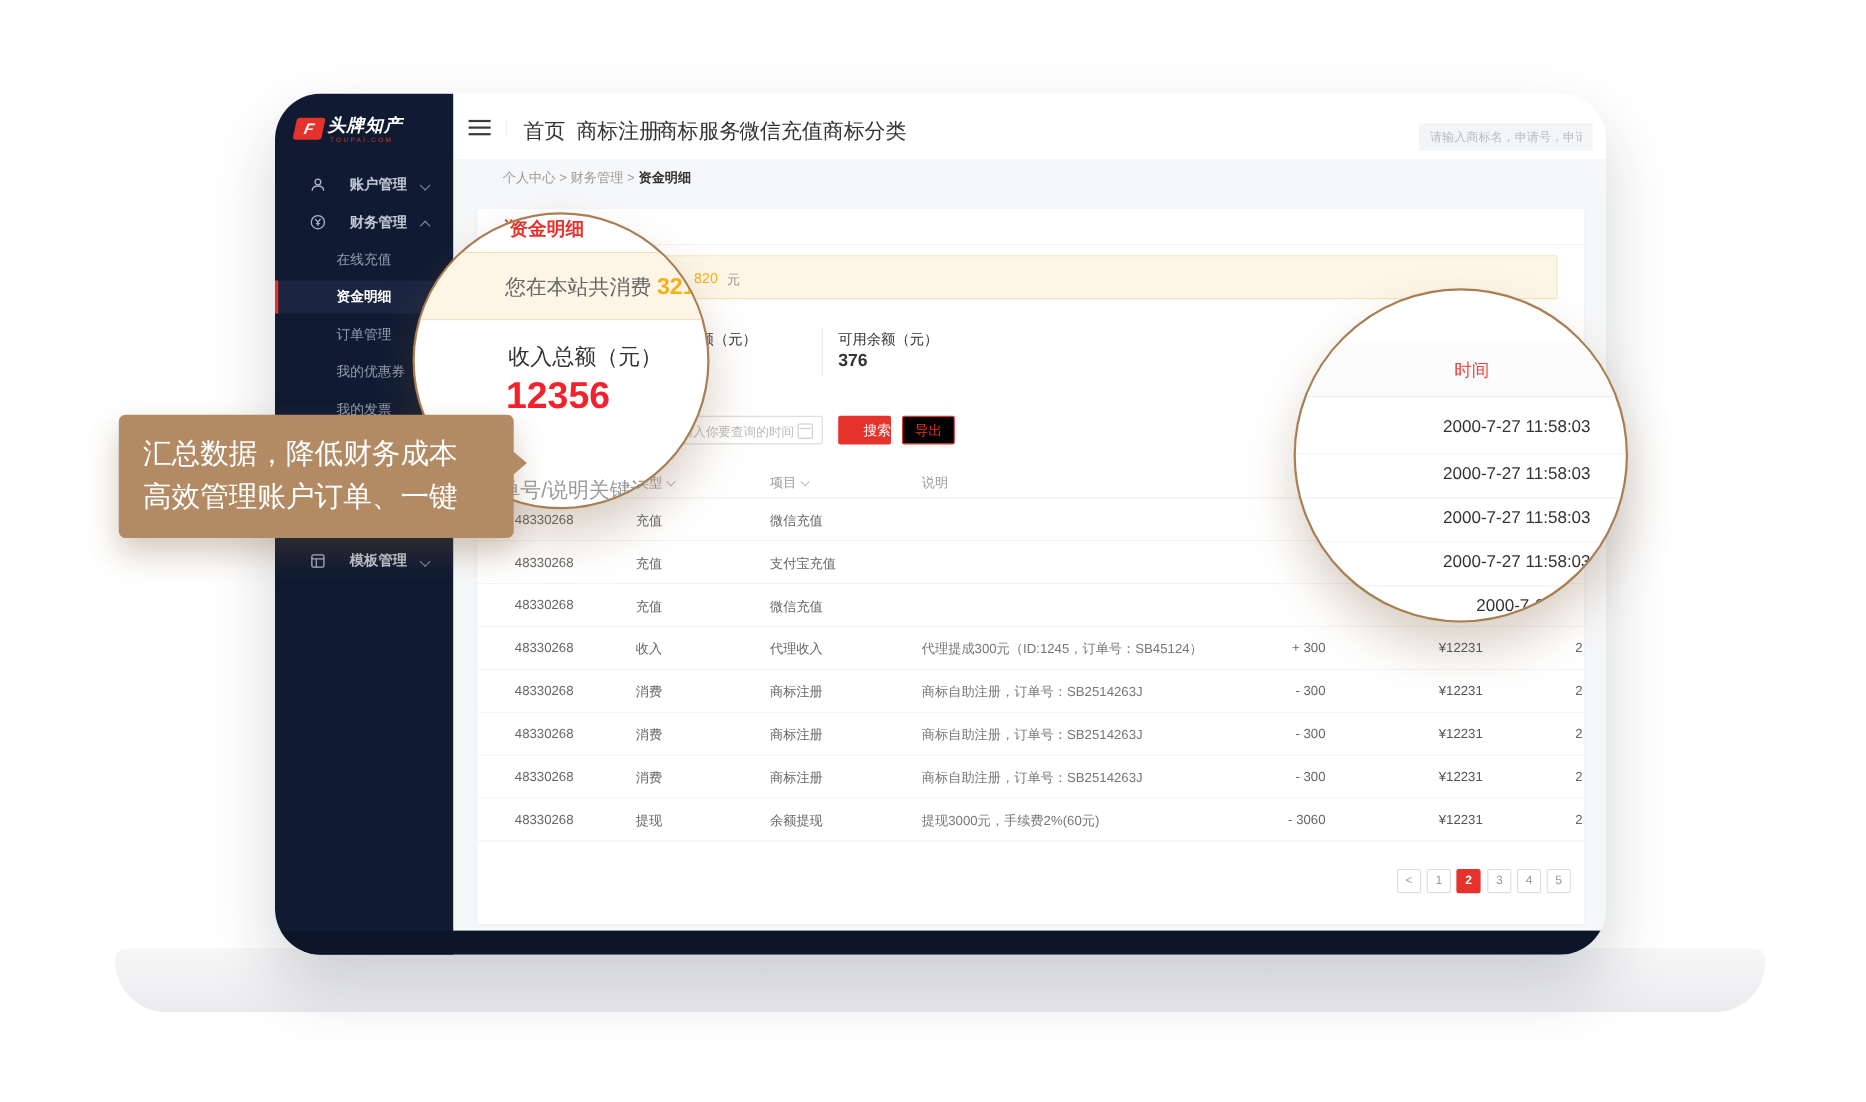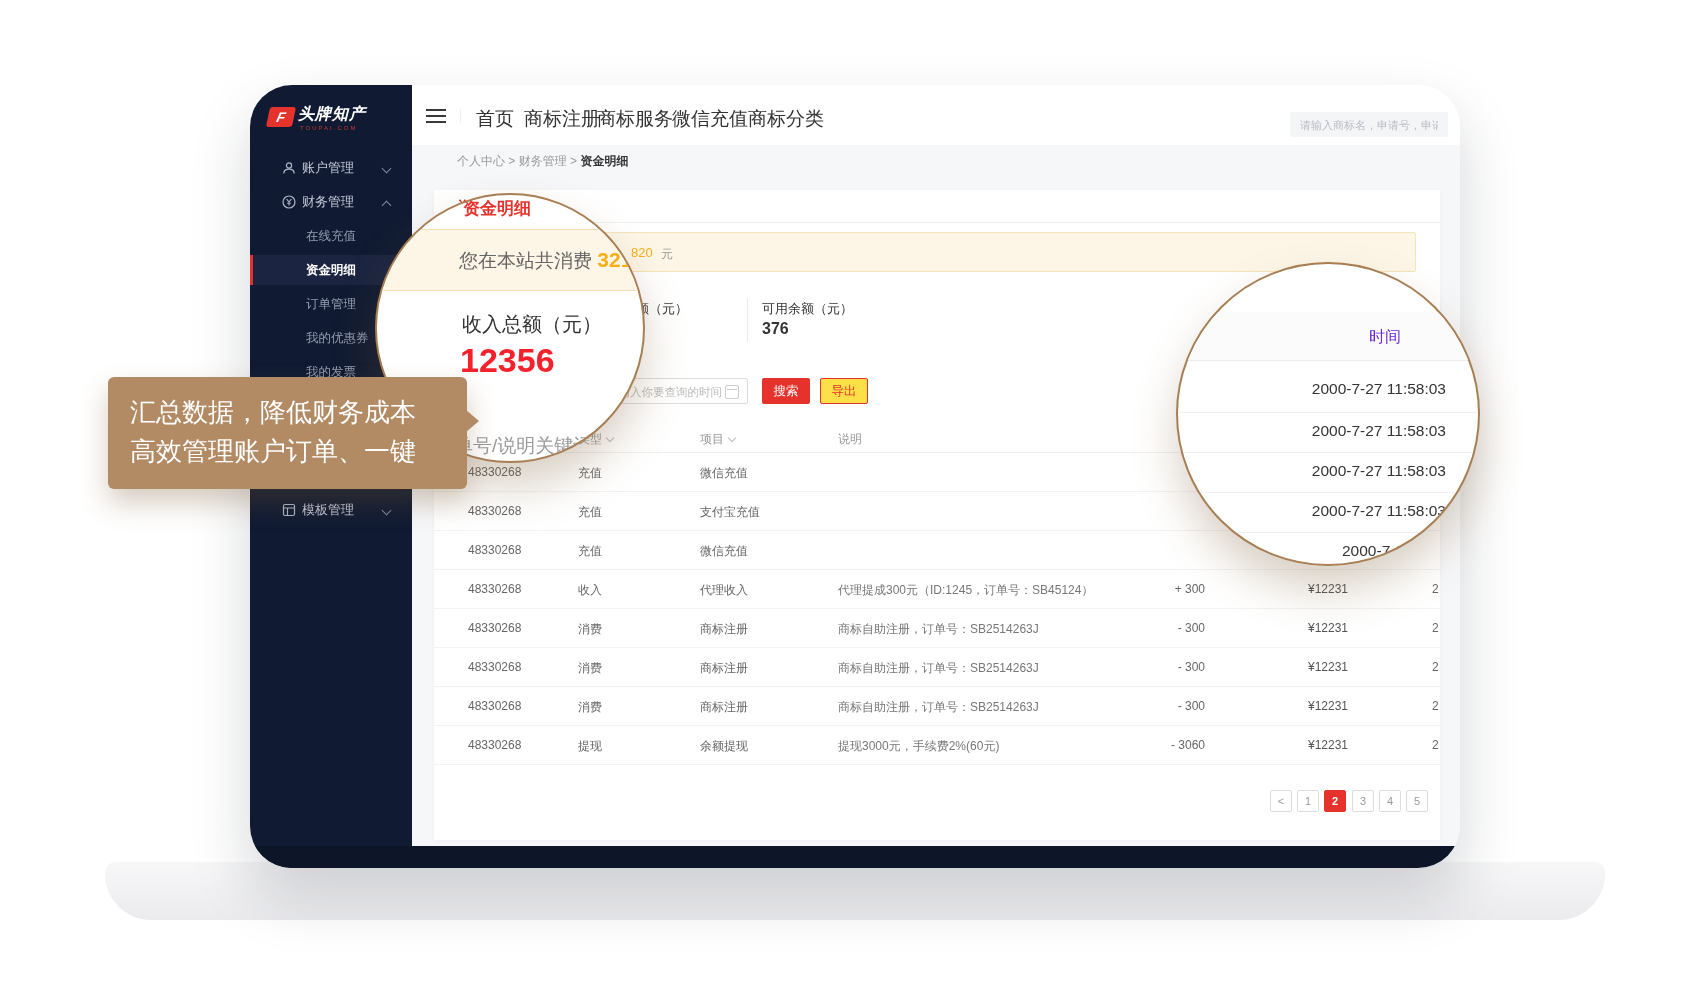--- a/index.html
+++ b/index.html
@@ -17,21 +17,21 @@
   .bezel{position:absolute;left:0;right:0;bottom:0;height:22px;background:#0d1629;}
 
   
   .sidebar{position:absolute;left:0;top:0;bottom:0;width:162px;background:#101b33;}
   .logo-mark{position:absolute;left:18px;top:22px;width:26px;height:20px;background:#e5322d;
              border-radius:3px;transform:skewX(-12deg);color:#fff;font-weight:bold;font-style:italic;
              font-size:14px;line-height:20px;text-align:center;}
   .logo-title{position:absolute;left:48px;top:19px;color:#fff;font-size:16px;font-weight:bold;font-style:italic;letter-spacing:1px;}
   .logo-sub{position:absolute;left:50px;top:40px;color:#c0392b;font-size:6px;letter-spacing:2px;}
   .side-item{position:absolute;left:0;width:162px;height:30px;line-height:30px;color:#c2c8d6;font-size:13px;}
-  .side-item .lbl{position:absolute;left:52px;}
+  .side-item .lbl{position:absolute;left:68px;font-weight:bold;}
   .side-sub{position:absolute;left:0;width:162px;height:30px;line-height:30px;color:#959db0;font-size:12.5px;}
   .side-sub .lbl{position:absolute;left:56px;}
   .side-sub.active{background:#1b2541;color:#fff;font-weight:bold;}
   .redbar{position:absolute;left:0;top:0;width:3px;height:30px;background:#e5322d;}
   .side-icon{position:absolute;left:32px;top:8px;width:14px;height:14px;}
   .chev{position:absolute;right:22px;top:12px;width:6px;height:6px;border-right:1.5px solid #7e879c;border-bottom:1.5px solid #7e879c;}
   .chev.down{transform:rotate(45deg);}
   .chev.up{transform:rotate(-135deg);top:15px;}
 
   
@@ -60,22 +60,22 @@
   .banner .unit{position:absolute;left:202px;top:13px;font-size:12px;color:#999;}
   .stat-label{font-size:13px;color:#333;}
   .stat-value-red{font-size:26px;font-weight:bold;color:#f5222d;}
   .stat-value{font-size:16px;font-weight:bold;color:#333;}
   .vdiv{position:absolute;left:313px;top:108px;width:1px;height:44px;background:#ececec;}
   .date-input{position:absolute;left:162px;top:188px;width:152px;height:26px;border:1px solid #ddd;border-radius:2px;background:#fff;box-sizing:border-box;}
   .date-input .ph{position:absolute;left:10px;top:6px;font-size:11.5px;color:#bbb;}
   .cal{position:absolute;right:8px;top:6px;width:12px;height:12px;border:1px solid #ccc;border-radius:2px;}
   .cal:before{content:"";position:absolute;left:1px;right:1px;top:3px;height:1px;background:#ccc;}
   .btn-search{position:absolute;left:328px;top:188px;width:48px;height:26px;background:#e5322d;color:#fff;
-              font-size:12.5px;border:none;border-radius:2px;text-align:center;line-height:26px;}
-  .btn-export{position:absolute;left:386px;top:188px;width:48px;height:26px;background:#fde047;color:#e5322d;
+              font-size:12.5px;border:none;border-radius:2px;text-align:right;line-height:26px;}
+  .btn-export{position:absolute;left:386px;top:188px;width:48px;height:26px;background:#000000;color:#e5322d;
               font-size:12.5px;border:1px solid #e5322d;border-radius:2px;box-sizing:border-box;text-align:center;line-height:24px;}
 
   
   .thead{position:absolute;left:0;top:234px;width:100%;height:28px;border-bottom:1px solid #f0f0f0;font-size:12px;color:#999;}
   .thead span{position:absolute;top:7px;}
   .sort{display:inline-block;width:5px;height:5px;border-right:1px solid #bbb;border-bottom:1px solid #bbb;transform:rotate(45deg);margin-left:5px;vertical-align:2px;}
   .row{position:absolute;left:0;width:100%;height:39px;border-bottom:1px solid #f3f3f3;font-size:12px;color:#666;}
   .row span{position:absolute;top:13px;white-space:nowrap;}
   .c-order{left:34px;}  .c-type{left:144px;} .c-proj{left:266px;} .c-desc{left:404px;color:#777;}
   .c-amt{left:640px;width:131px;text-align:right;} .c-bal{left:774px;width:140px;text-align:right;color:#555;}
@@ -92,21 +92,21 @@
   .mag-left{left:375px;top:193px;width:266px;height:266px;}
   .mag-right{left:1176px;top:262px;width:300px;height:300px;}
   .m-band{position:absolute;left:0;top:34px;width:100%;height:60px;background:#fdf6e7;border-top:1px solid #f3e0b6;border-bottom:1px solid #f3e0b6;}
   .m-band .t{position:absolute;left:82px;top:18px;font-size:19px;color:#666;white-space:nowrap;}
   .m-band .t b{font-size:21px;color:#faad14;font-weight:bold;}
   .m-tab{position:absolute;left:86px;top:2px;font-size:17px;font-weight:bold;color:#e5322d;}
   .m-stat-label{position:absolute;left:85px;top:116px;font-size:20px;color:#333;}
   .m-stat-value{position:absolute;left:83px;top:146px;font-size:34px;font-weight:bold;color:#f5222d;}
   .m-colhead{position:absolute;left:58px;top:238px;font-size:19px;color:#999;white-space:nowrap;}
   .m-thead{position:absolute;left:0;top:48px;width:100%;height:48px;background:#fbfbfb;border-bottom:1px solid #ececec;}
-  .m-thead .t{position:absolute;left:144px;top:15px;font-size:16px;color:#6d28d9;margin-left:47px;}
+  .m-thead .t{position:absolute;left:144px;top:15px;font-size:16px;color:#ef4444;}
   .m-time{position:absolute;left:80px;width:188px;text-align:right;font-size:15.5px;color:#333;white-space:nowrap;}
   .m-sep{position:absolute;left:0;width:100%;height:1px;background:#f0f0f0;}
 
   
   .bubble{position:absolute;background:#b28b65;border-radius:6px;color:#fff;z-index:6;
           box-shadow:0 14px 28px rgba(120,85,45,.30);}
   .bubble .ln{font-size:26px;line-height:39px;white-space:nowrap;}
   .bubble .arrow{position:absolute;right:-12px;width:0;height:0;border-top:11px solid transparent;
                  border-bottom:11px solid transparent;border-left:13px solid #b28b65;}
   .bub-left{left:108px;top:377px;width:359px;height:112px;padding:16px 0 0 22px;box-sizing:border-box;}

